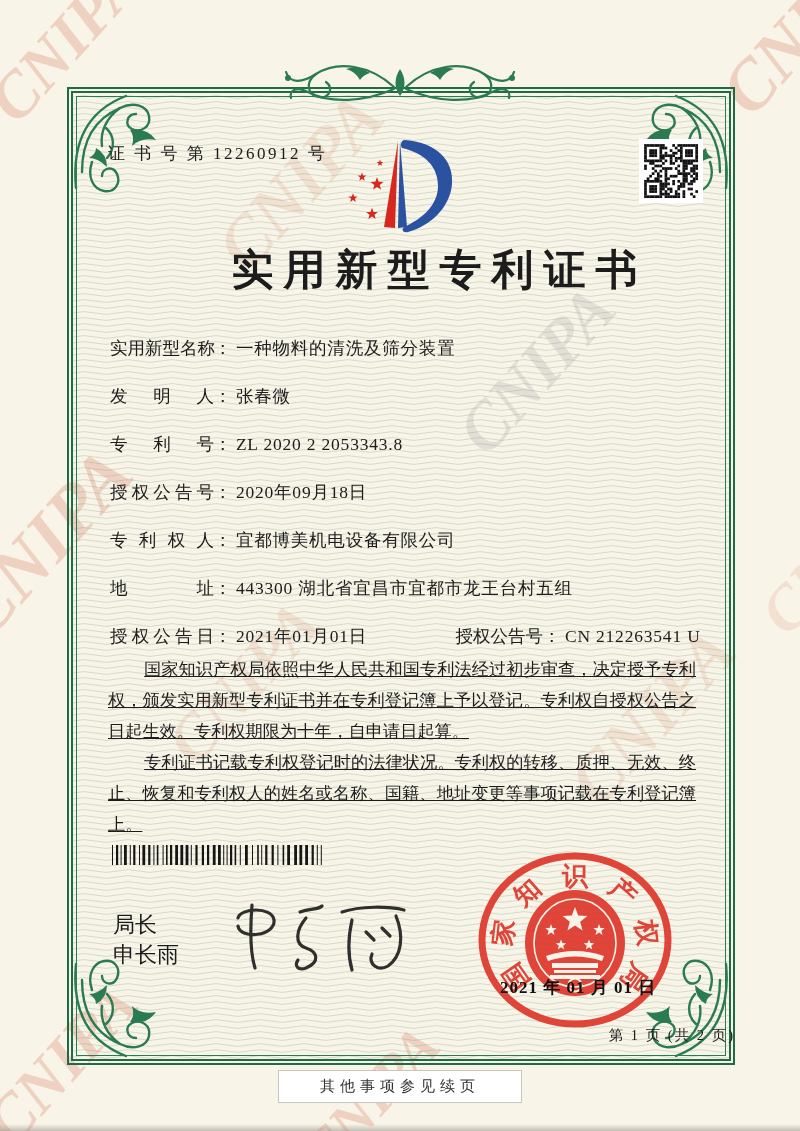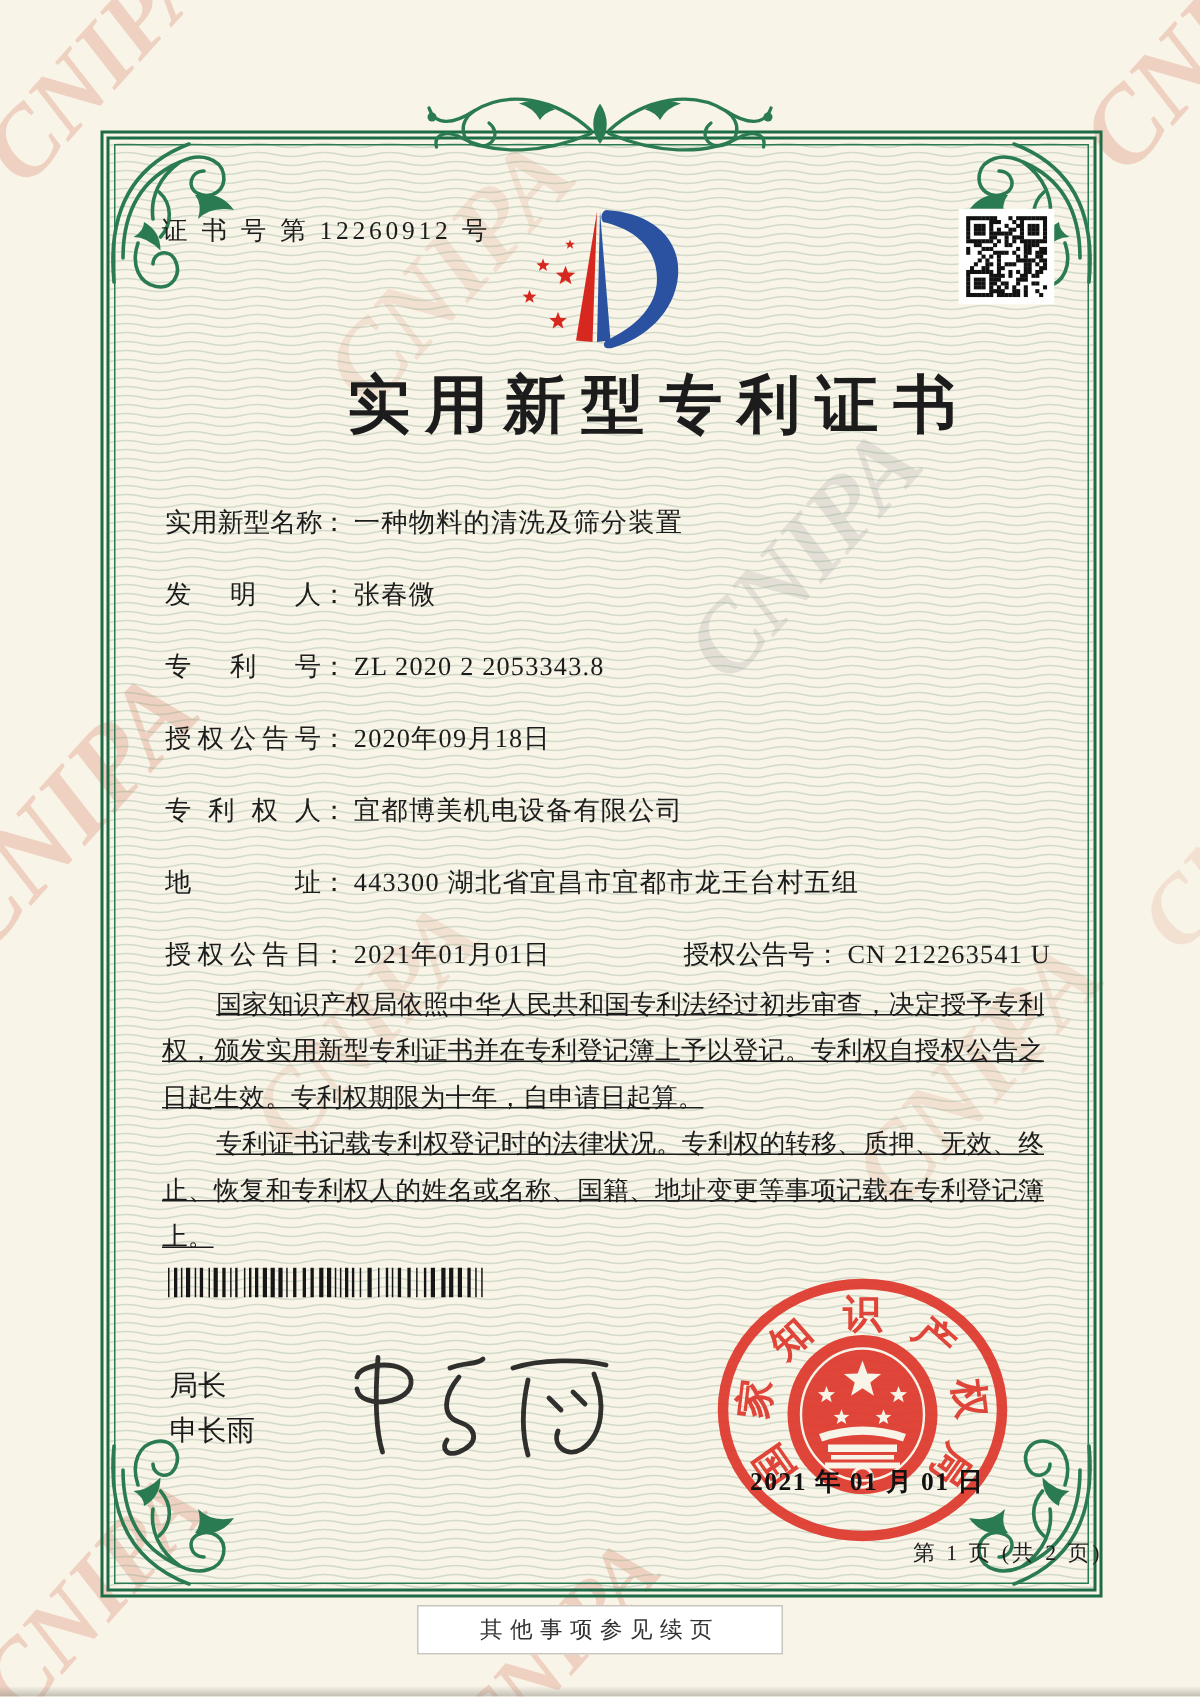--- a/index.html
+++ b/index.html
@@ -45,21 +45,21 @@
   .body-text{
     position:absolute;left:108px;top:654px;width:588px;z-index:4;
     font-size:17.2px;line-height:31px;text-align:justify;
   }
   .body-text p{margin:0;text-indent:2.1em;text-decoration:underline;}
   
   #barcode{position:absolute;left:110px;top:845px;z-index:4;}
   .officer{
     position:absolute;left:113px;top:910px;z-index:4;
     font-family:"Liberation Sans","DejaVu Sans",sans-serif;
-    font-size:19px;line-height:30px;
+    font-size:22px;line-height:30px;
   }
   #signature{position:absolute;left:225px;top:885px;z-index:5;}
   #seal{position:absolute;left:476px;top:850px;z-index:4;opacity:0.93;}
   .seal-date{
     position:absolute;left:500px;top:976px;z-index:6;
     font-size:17px;font-weight:600;letter-spacing:1px;color:#111;
   }
   
   .page-info{
     position:absolute;left:67px;top:1026px;width:668px;text-align:right;

